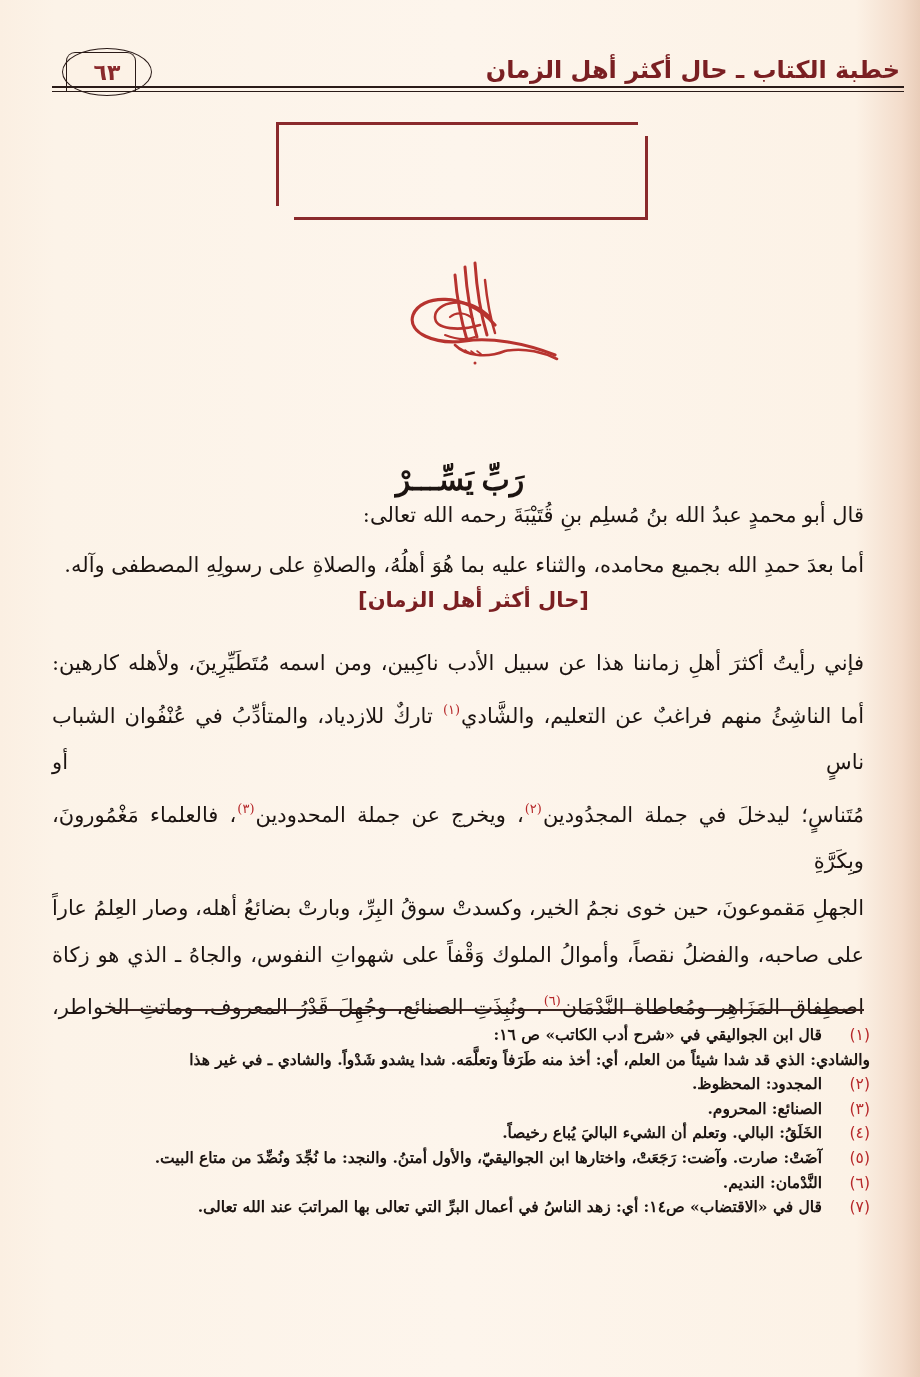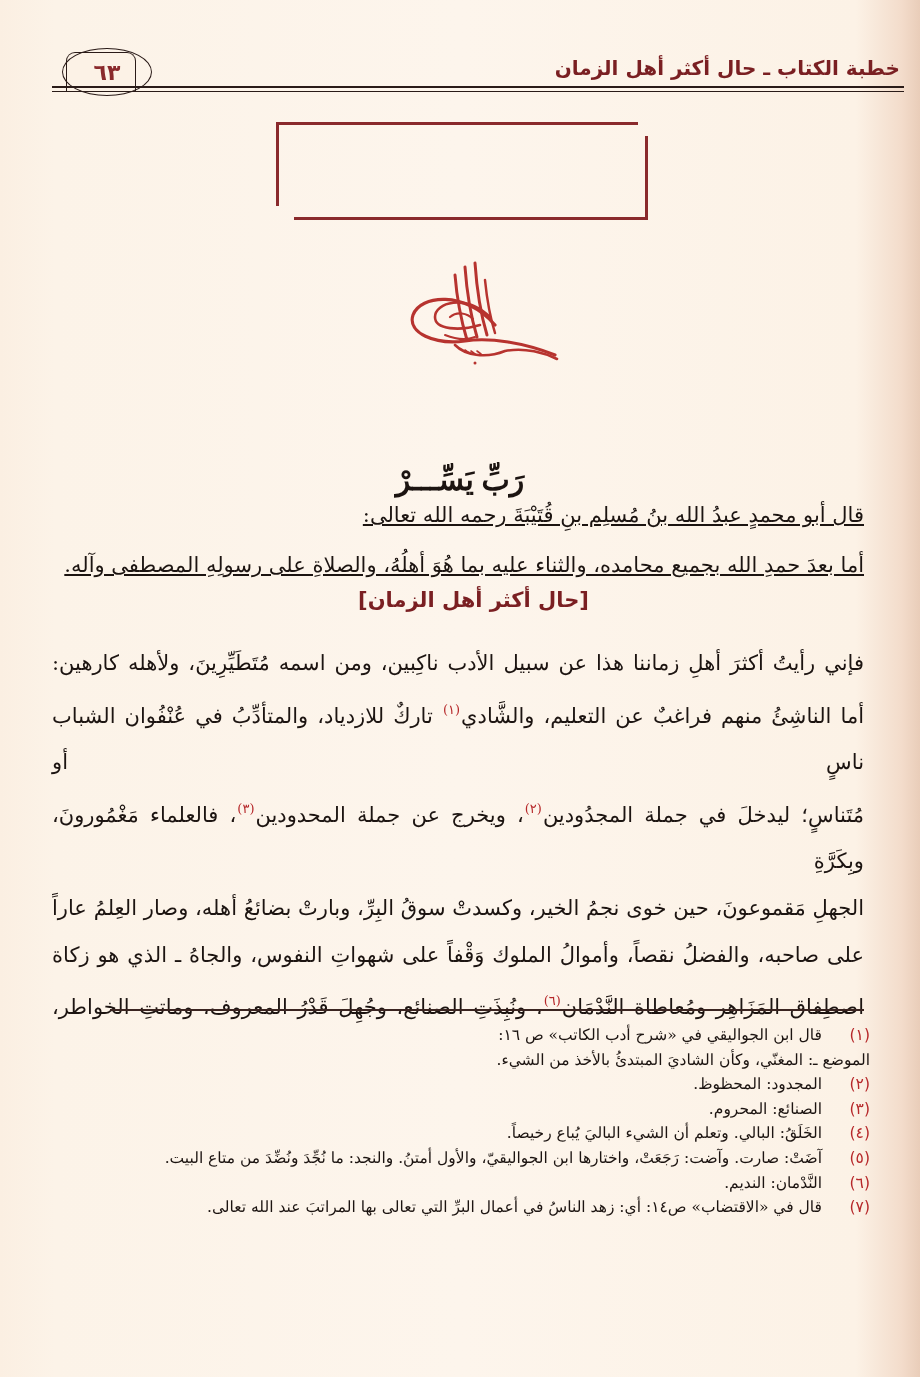--- a/index.html
+++ b/index.html
@@ -8,21 +8,21 @@
     background: linear-gradient(to right, #fbefe2 0%, #fcf3e8 6%, #fdf5ec 50%, #fcf2e6 93%, #f3dccb 98%, #e9cdb9 100%);
     font-family: "DejaVu Serif", serif;
     color:#1c1411;
   }
   .page { position:absolute; left:0; top:0; width:920px; height:1377px; }
 
   
   .run-header { position:absolute; left:52px; right:8px; top:48px; height:44px; }
   .run-title {
     position:absolute; right:12px; top:8px;
-    font-family:"DejaVu Sans", sans-serif; font-weight:bold; font-size:20px; color:#7a1f22;
+    font-family:"DejaVu Sans", sans-serif; font-weight:bold; font-size:24px; color:#7a1f22;
     direction:rtl;
   }
   .rule-thick { position:absolute; left:0; right:8px; top:38px; height:2px; background:#2a1b18; }
   .rule-thin { position:absolute; left:0; right:8px; top:43px; height:1px; background:#2a1b18; }
   .page-num-box {
     position:absolute; left:14px; top:4px; width:68px; height:38px;
     border:1.5px solid #2a1b18; border-bottom:none; border-radius:9px 9px 0 0;
     background:#fcf2e6;
   }
   .page-num-oval {
@@ -56,39 +56,39 @@
   
   .tughra { position:absolute; left:395px; top:255px; width:170px; height:115px; }
 
   
   .rabb {
     position:absolute; left:0; right:0; top:462px; text-align:center;
     font-family:Liberation Serif, serif; font-weight:bold; font-size:30px; color:#1c1411;
   }
   .text-block { position:absolute; left:52px; right:56px; direction:rtl; text-align:justify; }
   .p-line { font-size:21px; line-height:46px; margin:0; }
-  .intro { top:490px;text-decoration:underline; }
+  .intro { top:490px; }
   .intro .p-line { line-height:50px; }
   .section-heading {
     position:absolute; left:0; right:0; top:588px; text-align:center;
     font-family:"DejaVu Sans", sans-serif; font-weight:bold; font-size:21px; color:#7a1f22;padding-left:27px;
   }
   .main { top:640px; }
   .main .p-line { line-height:46.6px; text-align-last:justify; }
   .main .p-line.last { text-align-last:right; }
   sup.fn { color:#b6282a; font-size:13px; vertical-align:9px; margin:0 1px; }
 
   .fn-rule { position:absolute; left:110px; right:56px; top:1009px; height:2px; background:#3a2420; }
 
   .footnotes { position:absolute; left:52px; right:50px; top:1023px; direction:rtl; }
   .fn-item { position:relative; padding-right:48px; font-size:15.5px; line-height:24.6px; }
   .fn-num {
     position:absolute; right:0; top:0; color:#b6282a; font-size:15.5px; font-family:"DejaVu Sans", sans-serif;
   }
-  .fn-line { display:block; }
+  .fn-line { display:block;font-weight:bold; }
   .fn-item.cont { padding-right:0; }
 </style>
 </head>
 <body>
 
 <div class="page">
 
   <div class="run-header">
     <div class="run-title">خطبة الكتاب ـ حال أكثر أهل الزمان</div>
     <div class="page-num-box"></div>
@@ -139,21 +139,21 @@
   </div>
 
   <div class="fn-rule"></div>
 
   <div class="footnotes">
     <div class="fn-item">
       <span class="fn-num">(١)</span>
       <span class="fn-line">قال ابن الجواليقي في «شرح أدب الكاتب» ص ١٦:</span>
     </div>
     <div class="fn-item cont">
-      <span class="fn-line">الموضع ـ: المغنّي، وكأن الشاديَ المبتدئُ بالأخذ من الشيء.</span>
+      <span class="fn-line">والشادي: الذي قد شدا شيئاً من العلم، أي: أخذ منه طَرَفاً وتعلَّمَه. شدا يشدو شَدْواً. والشادي ـ في غير هذا</span>
     </div>
     <div class="fn-item">
       <span class="fn-num">(٢)</span>
       <span class="fn-line">المجدود: المحظوظ.</span>
     </div>
     <div class="fn-item">
       <span class="fn-num">(٣)</span>
       <span class="fn-line">الصنائع: المحروم.</span>
     </div>
     <div class="fn-item">

